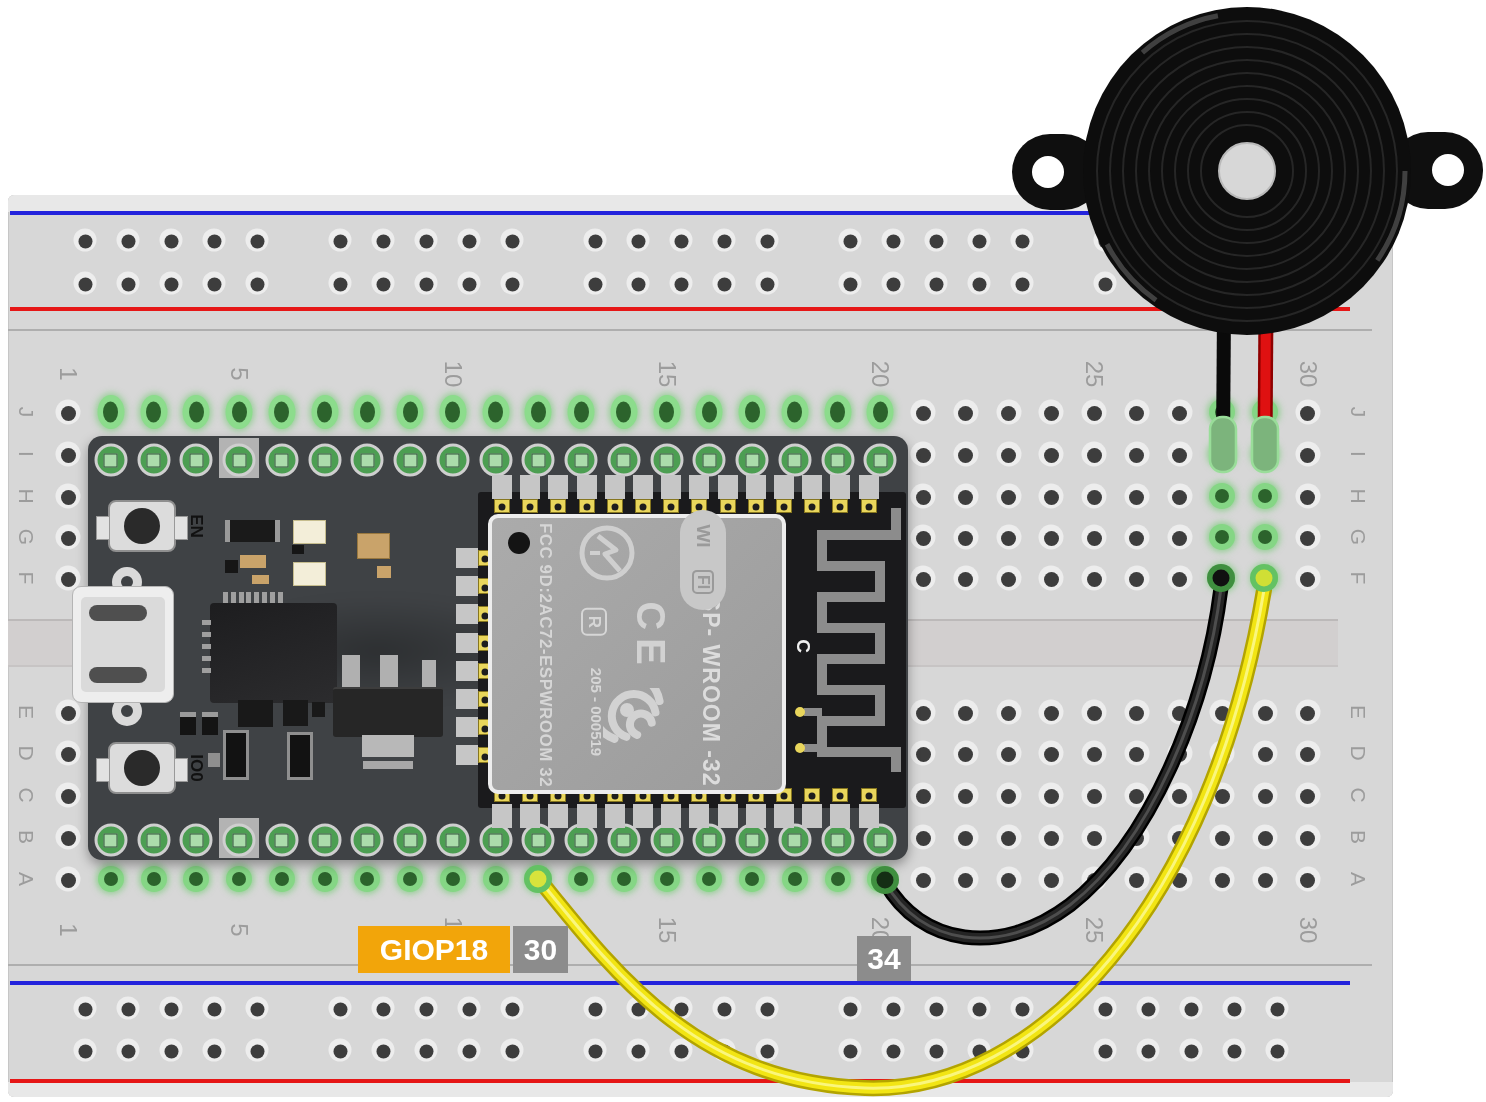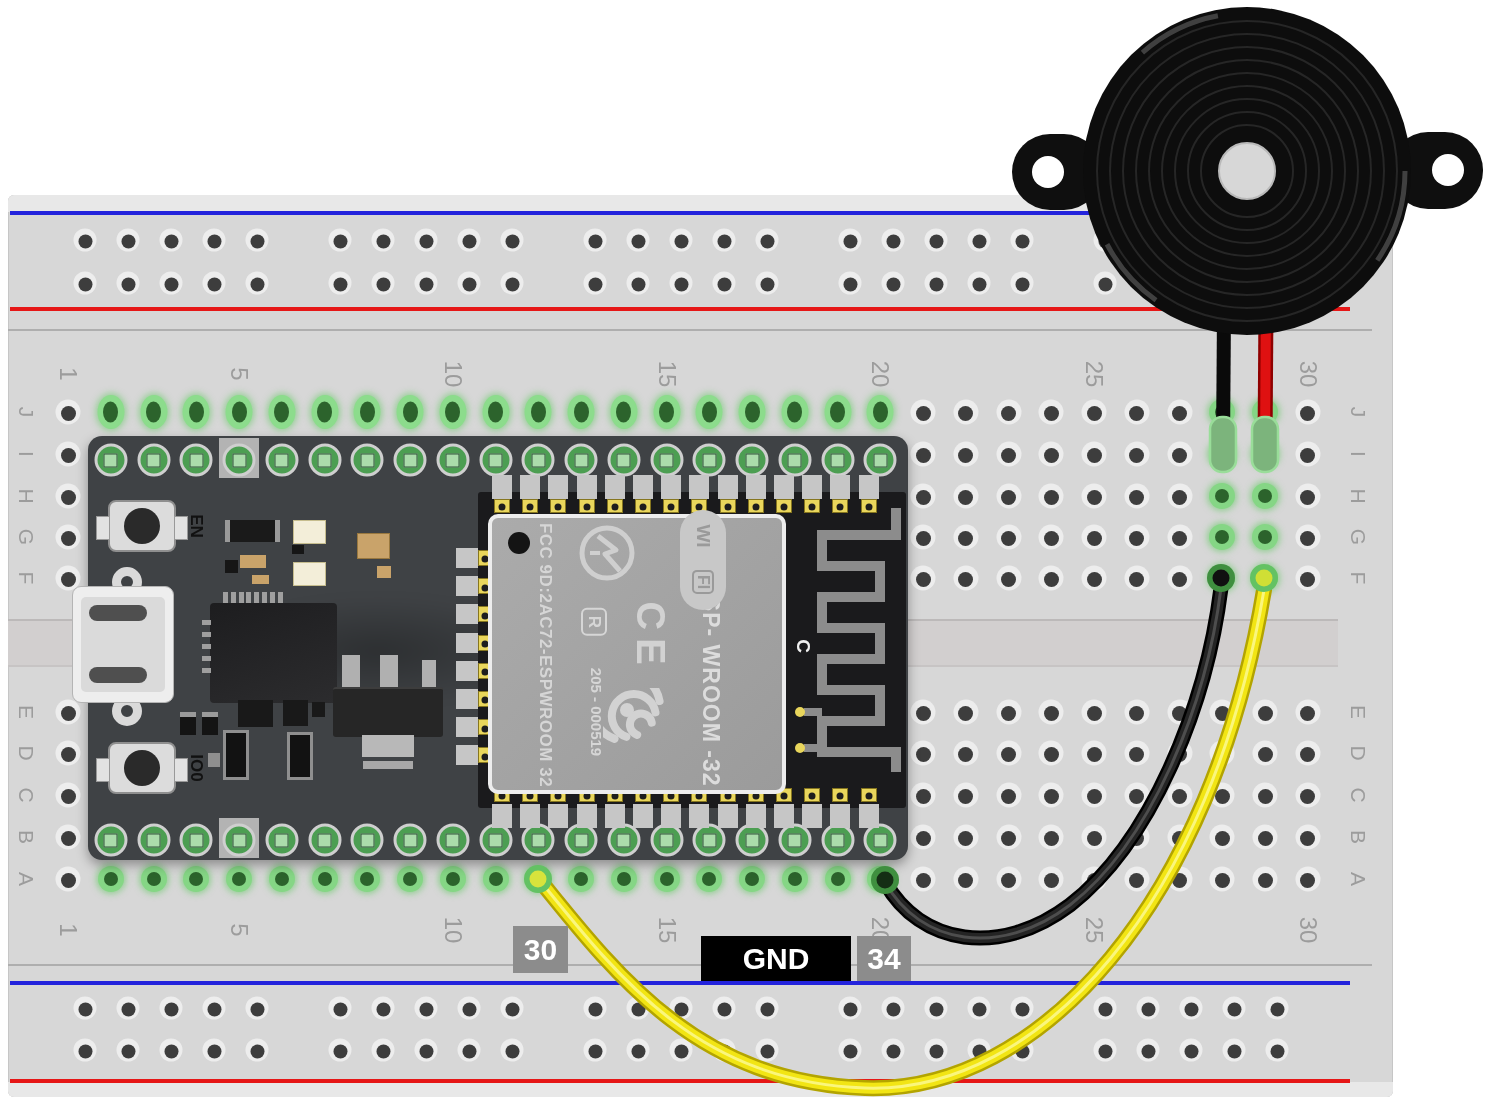--- a/index.html
+++ b/index.html
@@ -761,16 +761,16 @@
     <circle cx="538" cy="879" r="14" fill="#63c263"></circle>
     <circle cx="538" cy="879" r="8.5" fill="#d8e33c"></circle>
     <circle cx="885" cy="880" r="14" fill="#3f8f3f"></circle>
     <circle cx="885" cy="880" r="8.5" fill="#142e14"></circle>
     <circle cx="1221" cy="578" r="14" fill="#3f8f3f"></circle>
     <circle cx="1221" cy="578" r="8.5" fill="#101010"></circle>
     <circle cx="1264" cy="578" r="14" fill="#63c263"></circle>
     <circle cx="1264" cy="578" r="8.5" fill="#d0df35"></circle>
   </svg>
 
+  <div class="pinbox" id="giop-box" style="left: 358px; top: 926px; width: 152px; height: 47px; background: rgb(242, 165, 10); color: rgb(255, 255, 255);">GIOP18</div>
   <div class="pinbox" id="giop-num" style="left: 513px; top: 926px; width: 55px; height: 47px; background: rgb(140, 140, 140); color: rgb(255, 255, 255);">30</div>
-  <div class="pinbox" id="gnd-box" style="left: 701px; top: 936px; width: 150px; height: 45px; background: rgb(0, 0, 0); color: rgb(255, 255, 255);">GND</div>
   <div class="pinbox" id="gnd-num" style="left: 857px; top: 936px; width: 54px; height: 45px; background: rgb(140, 140, 140); color: rgb(255, 255, 255);">34</div>
 </div>
 
 </body></html>

